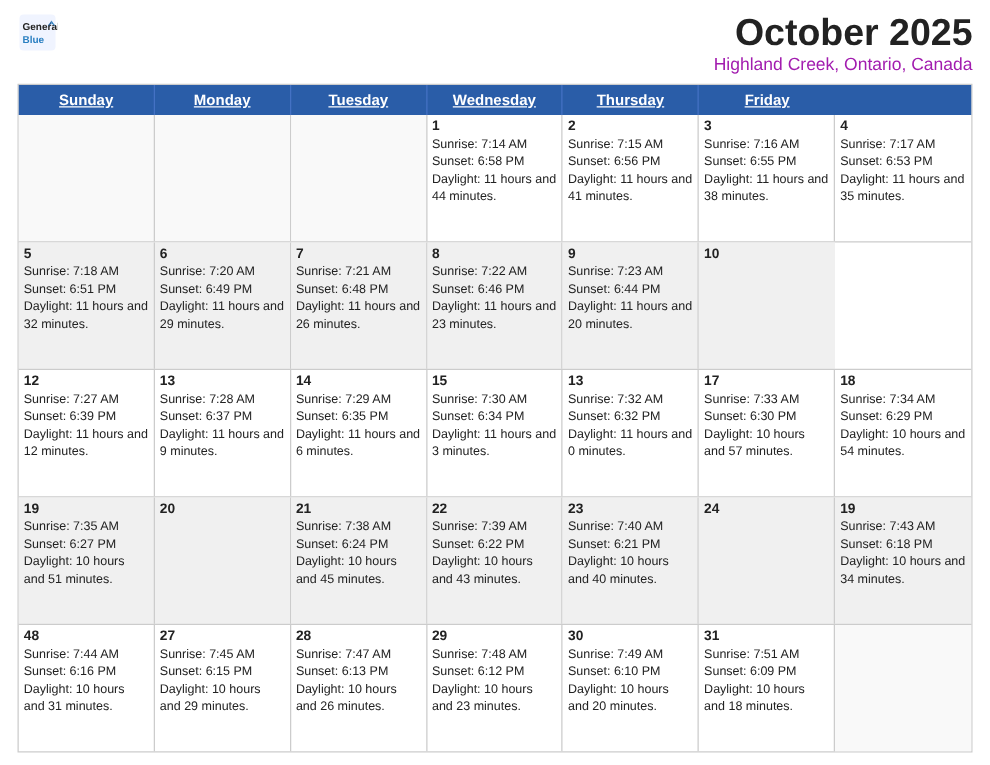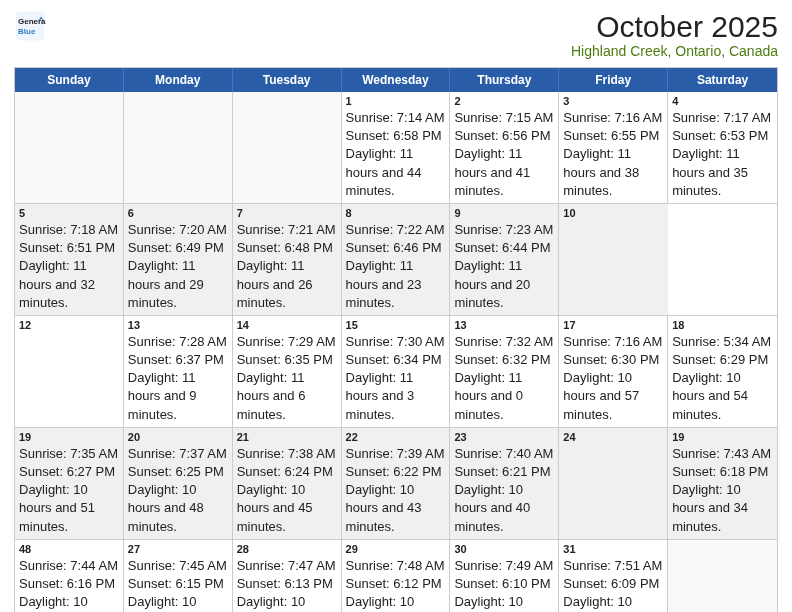--- a/index.html
+++ b/index.html
@@ -37,46 +37,47 @@
     }
     .logo-icon {
       width: 32px;
       height: 32px;
     }
     .title-block {
       text-align: right;
     }
     .month-title {
       font-size: 30px;
-      font-weight: normal;
+      font-weight: bold;
       color: #222;
       line-height: 1.1;
     }
     .location {
       font-size: 14px;
-      color: #4d7c0f;
+      color: #a21caf;
     }
     .calendar {
       flex: 1;
       display: flex;
       flex-direction: column;
       border: 1px solid #ccc;
     }
     .day-headers {
       display: grid;
       grid-template-columns: repeat(7, 1fr);
       background: #2a5da8;
     }
     .day-header {
       color: #fff;
       font-size: 12px;
       font-weight: bold;
       padding: 5px 4px;
       text-align: center;
       border-right: 1px solid #4472c4;
+      text-decoration: underline;
     }
     .day-header:last-child { border-right: none; }
     .calendar-body {
       display: flex;
       flex-direction: column;
       flex: 1;
     }
     .week-row {
       display: grid;
       grid-template-columns: repeat(7, 1fr);
@@ -96,21 +97,21 @@
     .day-cell:last-child { border-right: none; }
     .day-cell.empty { background: #f9f9f9; }
     .day-cell.shaded { background: #f0f0f0; }
     .day-num {
       font-weight: bold;
       font-size: 11px;
       margin-bottom: 2px;
     }
     .day-info {
       line-height: 1.4;
-      font-size: 13px;
+      font-size: 10px;
     }
   </style>
 </head>
 <body>
 
 <div class="container">
   <div class="header">
     <div class="logo">
       <svg class="logo-icon" viewBox="0 0 40 40">
         <rect x="2" y="2" width="36" height="36" rx="4" fill="#f0f4ff"></rect>
@@ -129,21 +130,20 @@
   </div>
 
   <div class="calendar">
     <div class="day-headers">
     <div class="day-header">Sunday</div>
         <div class="day-header">Monday</div>
         <div class="day-header">Tuesday</div>
         <div class="day-header">Wednesday</div>
         <div class="day-header">Thursday</div>
         <div class="day-header">Friday</div>
-        <div class="day-header">Saturday</div>
       </div>
     <div class="calendar-body">
     <div class="week-row">
           <div class="day-cell empty"></div>
           <div class="day-cell empty"></div>
           <div class="day-cell empty"></div>
           <div class="day-cell">
             <div class="day-num">1</div>
             <div class="day-info">Sunrise: 7:14 AM
 Sunset: 6:58 PM
@@ -199,20 +199,23 @@
 Sunset: 6:44 PM
 Daylight: 11 hours and 20 minutes.</div>
           </div>
           <div class="day-cell shaded">
             <div class="day-num">10</div>
           </div>
         </div>
         <div class="week-row">
           <div class="day-cell">
             <div class="day-num">12</div>
+            <div class="day-info">Sunrise: 7:27 AM
+Sunset: 6:39 PM
+Daylight: 11 hours and 12 minutes.</div>
           </div>
           <div class="day-cell">
             <div class="day-num">13</div>
             <div class="day-info">Sunrise: 7:28 AM
 Sunset: 6:37 PM
 Daylight: 11 hours and 9 minutes.</div>
           </div>
           <div class="day-cell">
             <div class="day-num">14</div>
             <div class="day-info">Sunrise: 7:29 AM
@@ -226,43 +229,40 @@
 Daylight: 11 hours and 3 minutes.</div>
           </div>
           <div class="day-cell">
             <div class="day-num">13</div>
             <div class="day-info">Sunrise: 7:32 AM
 Sunset: 6:32 PM
 Daylight: 11 hours and 0 minutes.</div>
           </div>
           <div class="day-cell">
             <div class="day-num">17</div>
-            <div class="day-info">Sunrise: 7:16 AM
+            <div class="day-info">Sunrise: 7:33 AM
 Sunset: 6:30 PM
 Daylight: 10 hours and 57 minutes.</div>
           </div>
           <div class="day-cell">
             <div class="day-num">18</div>
-            <div class="day-info">Sunrise: 5:34 AM
+            <div class="day-info">Sunrise: 7:34 AM
 Sunset: 6:29 PM
 Daylight: 10 hours and 54 minutes.</div>
           </div>
         </div>
         <div class="week-row">
           <div class="day-cell shaded">
             <div class="day-num">19</div>
             <div class="day-info">Sunrise: 7:35 AM
 Sunset: 6:27 PM
 Daylight: 10 hours and 51 minutes.</div>
           </div>
           <div class="day-cell shaded">
             <div class="day-num">20</div>
-            <div class="day-info">Sunrise: 7:37 AM
-Sunset: 6:25 PM
-Daylight: 10 hours and 48 minutes.</div>
           </div>
           <div class="day-cell shaded">
             <div class="day-num">21</div>
             <div class="day-info">Sunrise: 7:38 AM
 Sunset: 6:24 PM
 Daylight: 10 hours and 45 minutes.</div>
           </div>
           <div class="day-cell shaded">
             <div class="day-num">22</div>
             <div class="day-info">Sunrise: 7:39 AM

